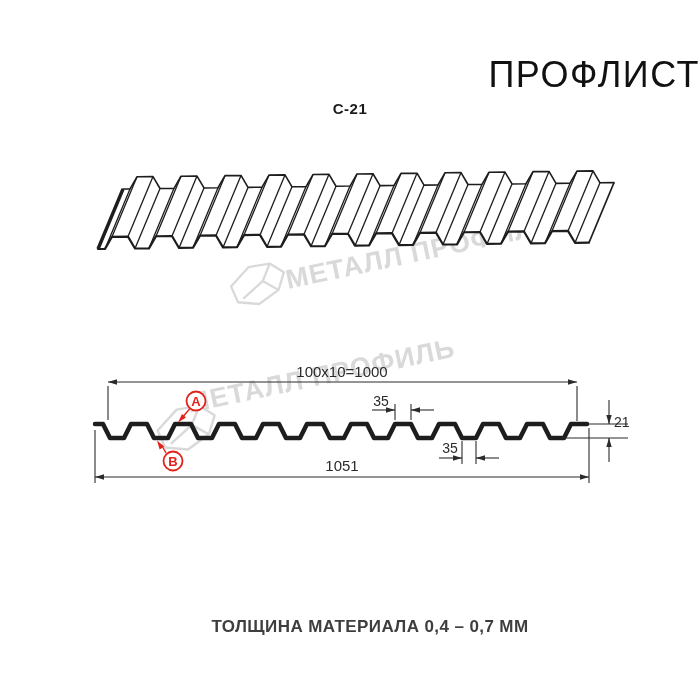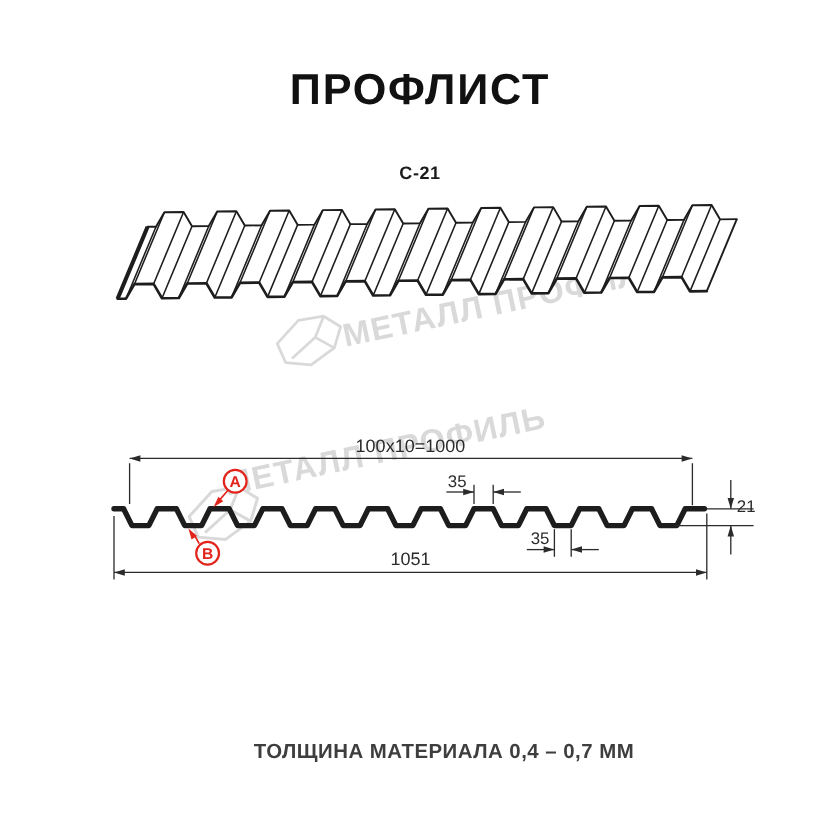--- a/index.html
+++ b/index.html
@@ -1,21 +1,21 @@
 <!DOCTYPE html>
 <html><head>
 <meta charset="utf-8">
 <style>
   html,body{margin:0;padding:0;background:#ffffff;}
   .canvas{position:relative;width:700px;height:700px;background:#ffffff;overflow:hidden;
           font-family:"Liberation Sans", sans-serif;}
-  .page-title{position:absolute;top:54px;left:0;width:700px;text-align:center;
-              font-size:36px;font-weight:700;letter-spacing:1.5px;color:#111111;}
+  .page-title{position:absolute;top:54px;left:0;width:700px;text-align:right;
+              font-size:36px;font-weight:400;letter-spacing:1.5px;color:#111111;}
   .page-subtitle{position:absolute;top:100px;left:0;width:700px;text-align:center;
-              font-size:15px;font-weight:700;letter-spacing:0.5px;color:#1c1c1c;margin-top:36px;}
+              font-size:15px;font-weight:700;letter-spacing:0.5px;color:#1c1c1c;}
   .page-footer{position:absolute;top:617px;left:0;width:700px;text-align:center;
               font-size:17px;font-weight:700;letter-spacing:0.4px;color:#3e3e3e;padding-left:20px;}
   svg.tech{position:absolute;left:0;top:0;}
   text.wm{font-size:27px;font-weight:700;letter-spacing:1px;fill:#d9d9d9;
           font-family:"Liberation Sans", sans-serif;}
   text.dimtext{font-size:15px;fill:#2b2b2b;font-family:"Liberation Sans", sans-serif;}
   text.dimtext-sm{font-size:14px;fill:#2b2b2b;font-family:"Liberation Sans", sans-serif;}
   text.callout-letter{font-size:13px;font-weight:700;fill:#e2231a;
           font-family:"Liberation Sans", sans-serif;}
 </style>

